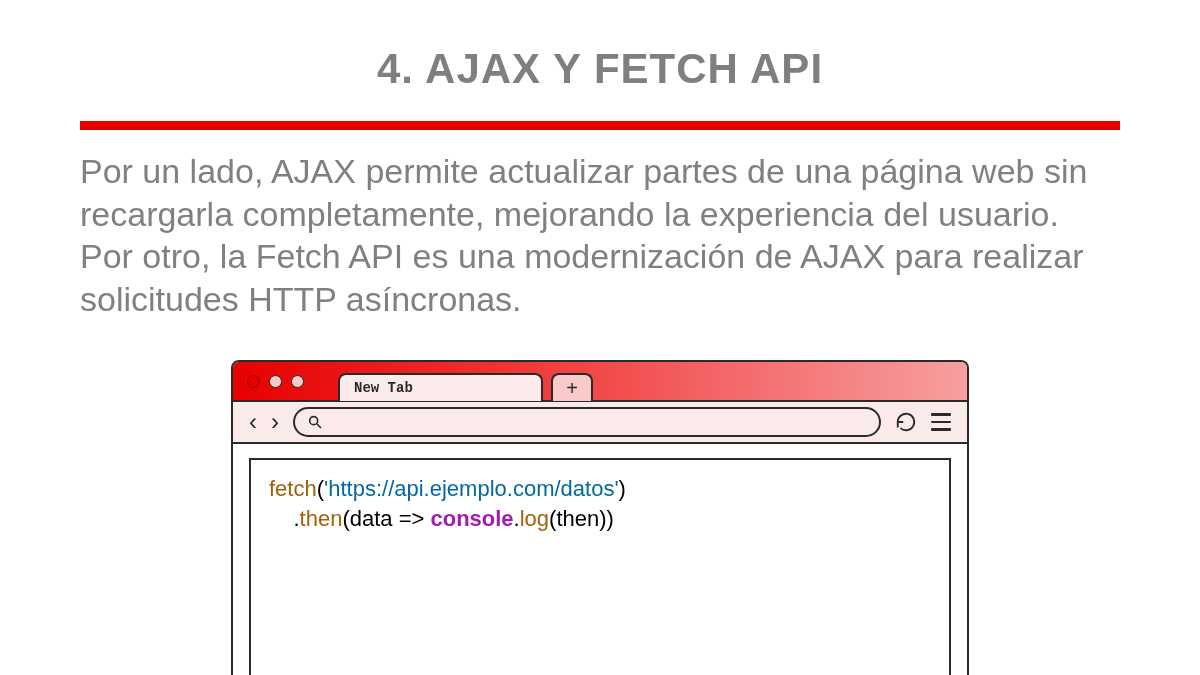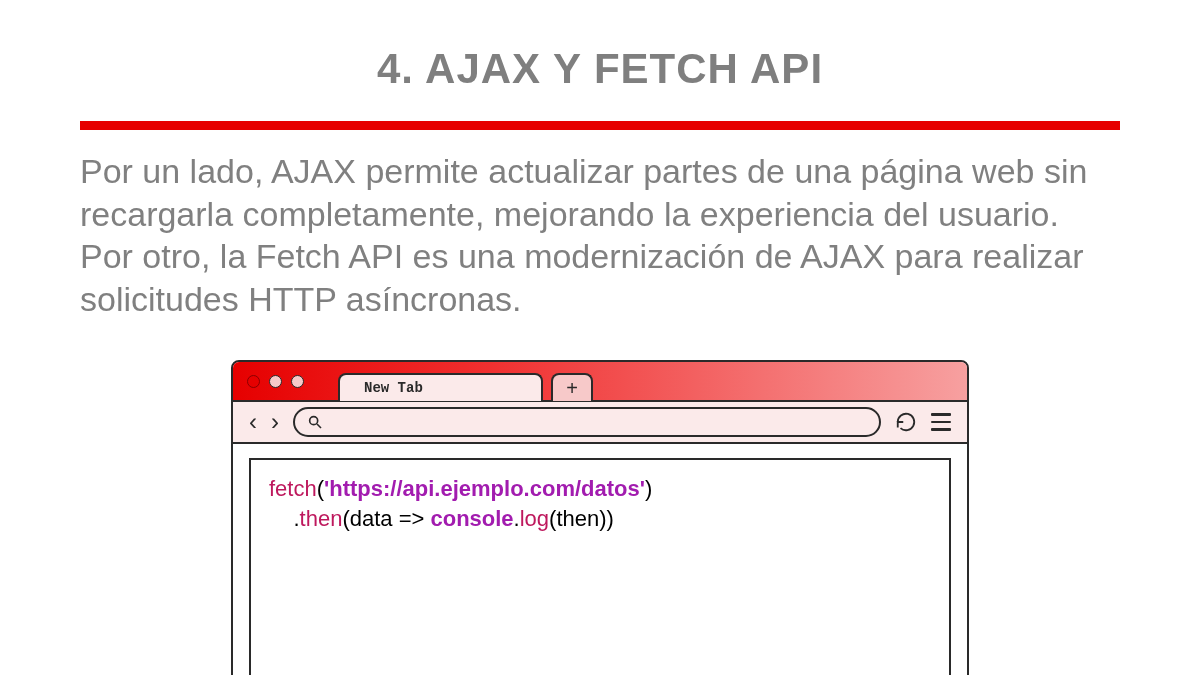--- a/index.html
+++ b/index.html
@@ -68,21 +68,21 @@
       bottom: -1px;
       height: 28px;
       width: 205px;
       background: #fbeaea;
       border: 2px solid #2a2a2a;
       border-bottom: none;
       border-top-left-radius: 8px;
       border-top-right-radius: 8px;
       display: flex;
       align-items: center;
-      padding-left: 24px;
+      padding-left: 14px;
       font-family: "Courier New", monospace;
       font-size: 14px;
       font-weight: bold;
       color: #2a2a2a;
     }
     .newtab {
       position: absolute;
       left: 318px;
       bottom: -1px;
       height: 28px;
@@ -150,23 +150,23 @@
       padding: 14px 18px 80px 18px;
       min-height: 230px;
     }
     .code-line {
       font-family: "Century Gothic", "Futura", "Avenir", sans-serif;
       font-size: 22px;
       line-height: 1.35;
       color: #000000;
       white-space: pre;
     }
-    .kw-red { color: #be185d; }
+    .kw-red { color: #a16207; }
     .kw-blue { color: #a21caf; font-weight: 700; }
-    .str-gray { color: #a21caf; font-weight: 700; }
+    .str-gray { color: #0369a1; font-weight: 400; }
   </style>
 </head>
 <body>
 
 <div class="slide">
   <h1 class="title">4. AJAX Y FETCH API</h1>
   <div class="divider"></div>
   <p class="desc">Por un lado, AJAX permite actualizar partes de una página web sin recargarla completamente, mejorando la experiencia del usuario. Por otro, la Fetch API es una modernización de AJAX para realizar solicitudes HTTP asíncronas.</p>
 
   <div class="browser-wrap">

